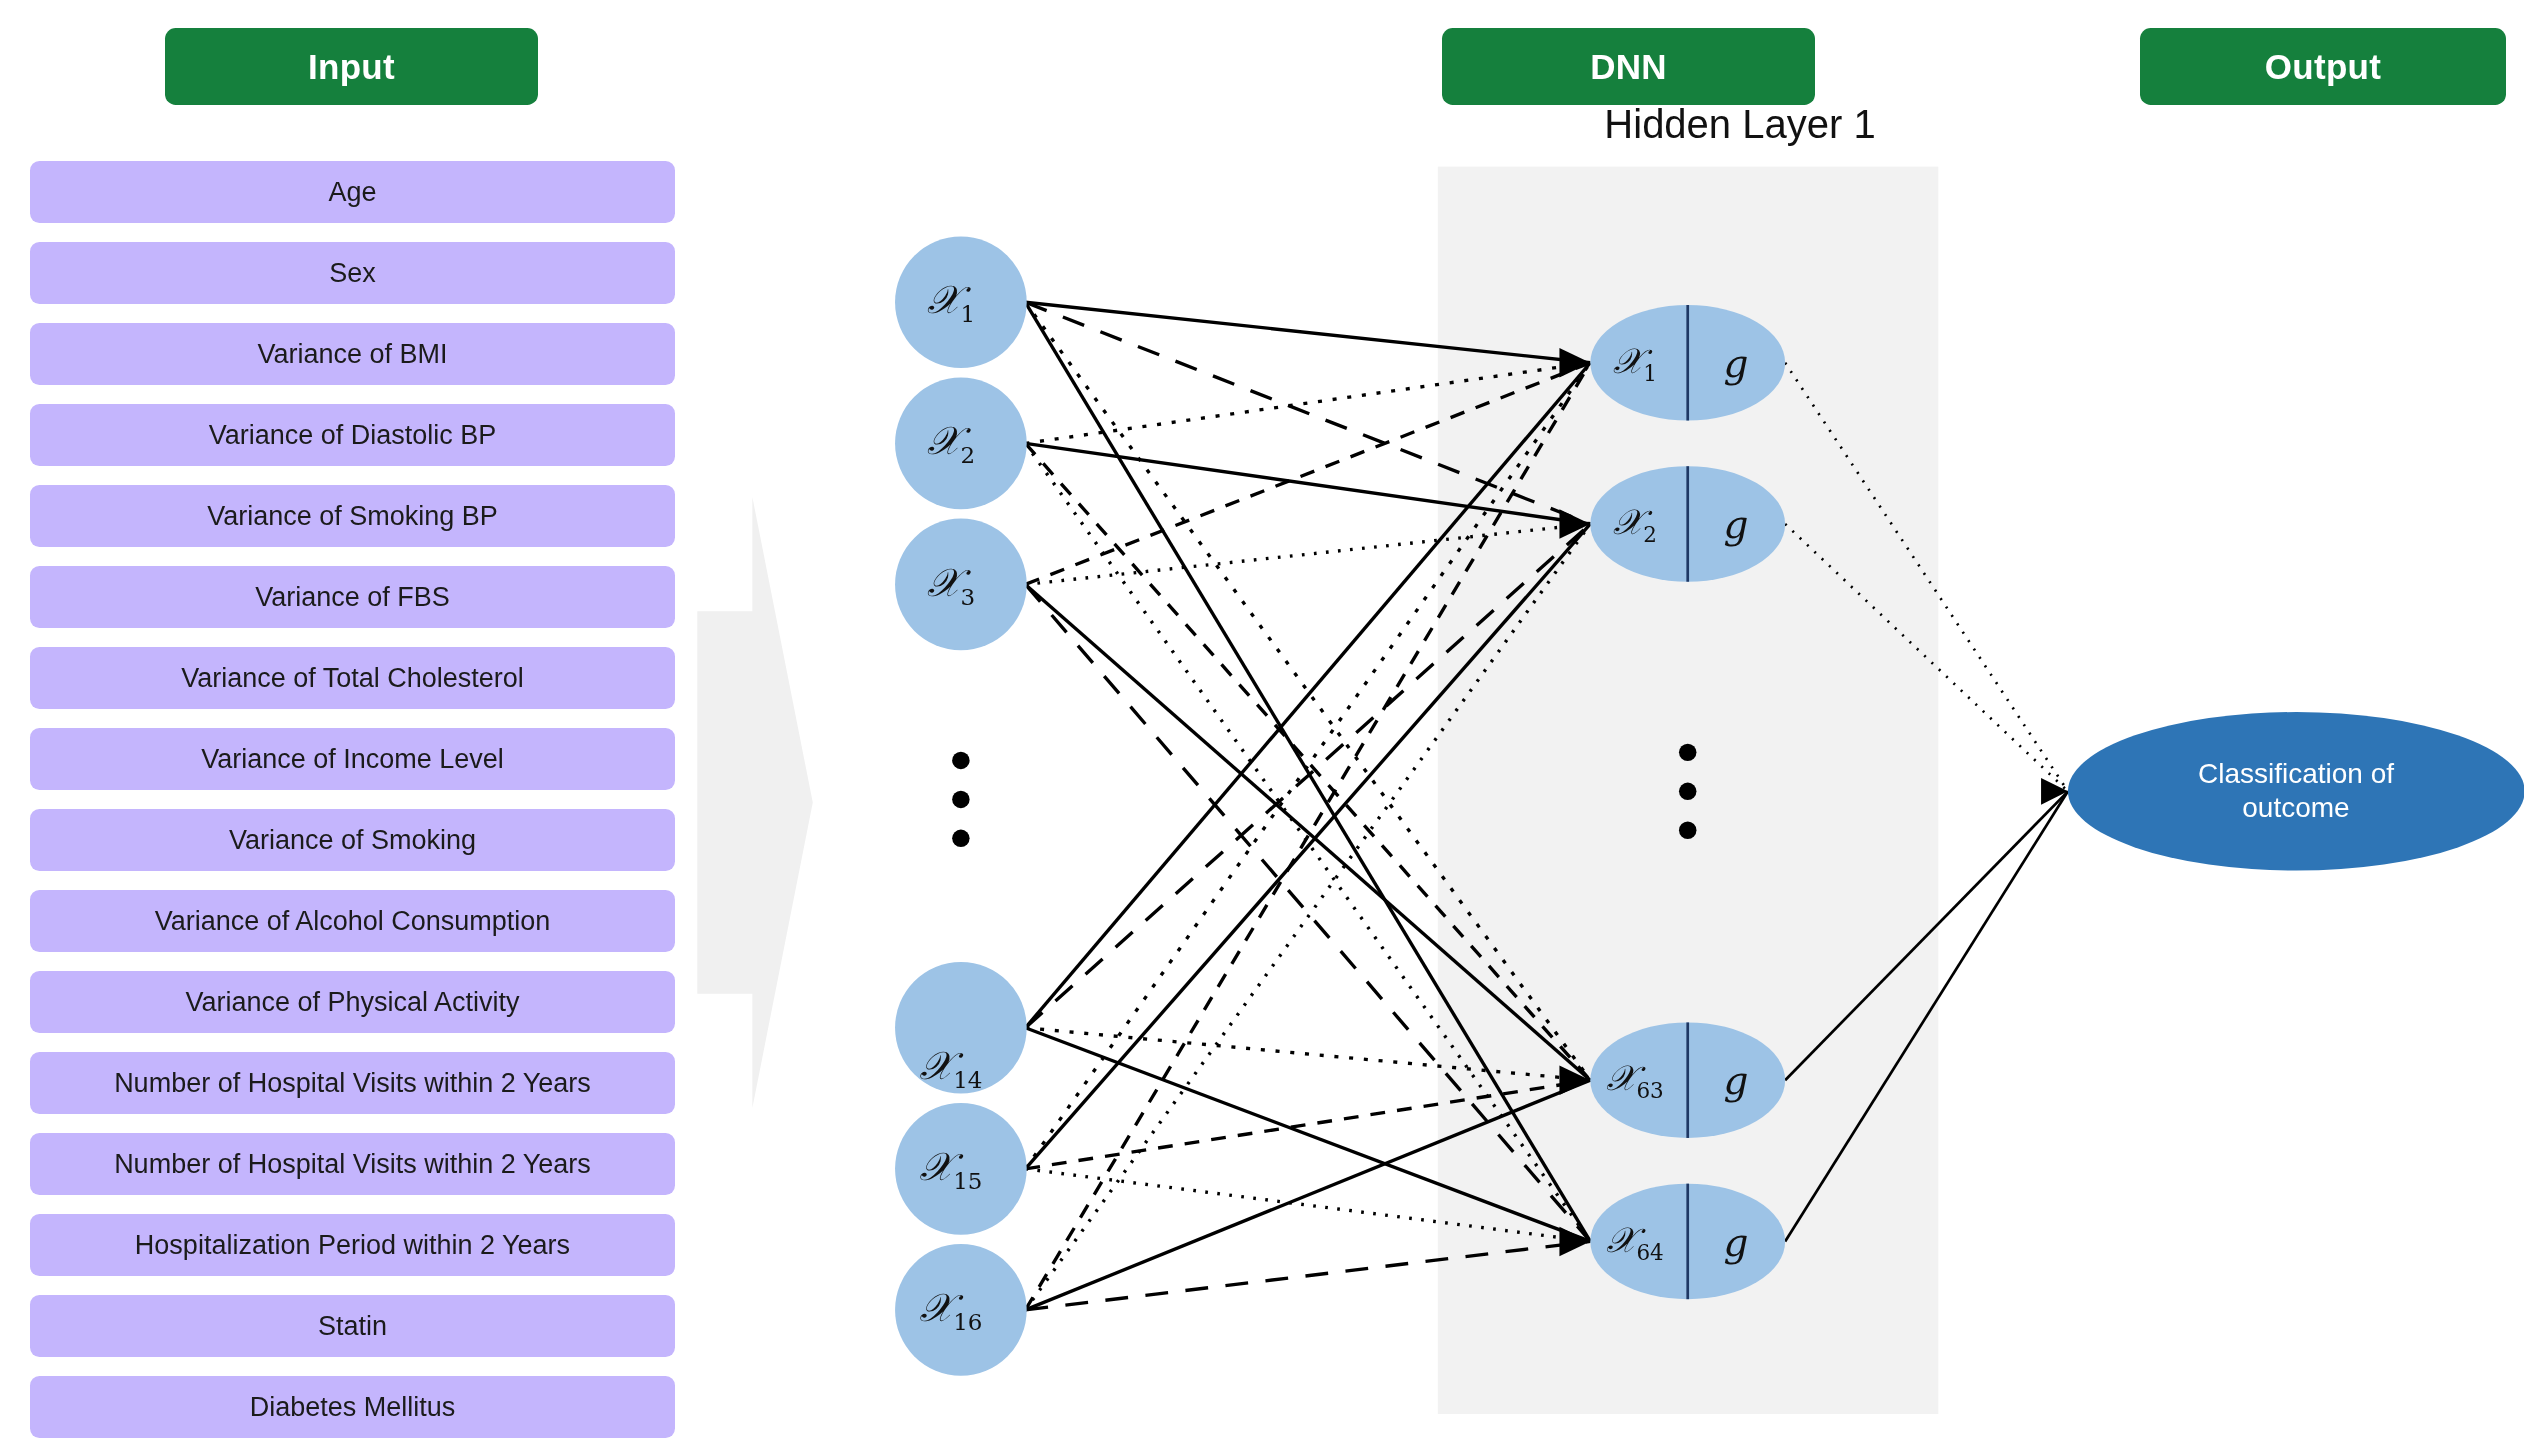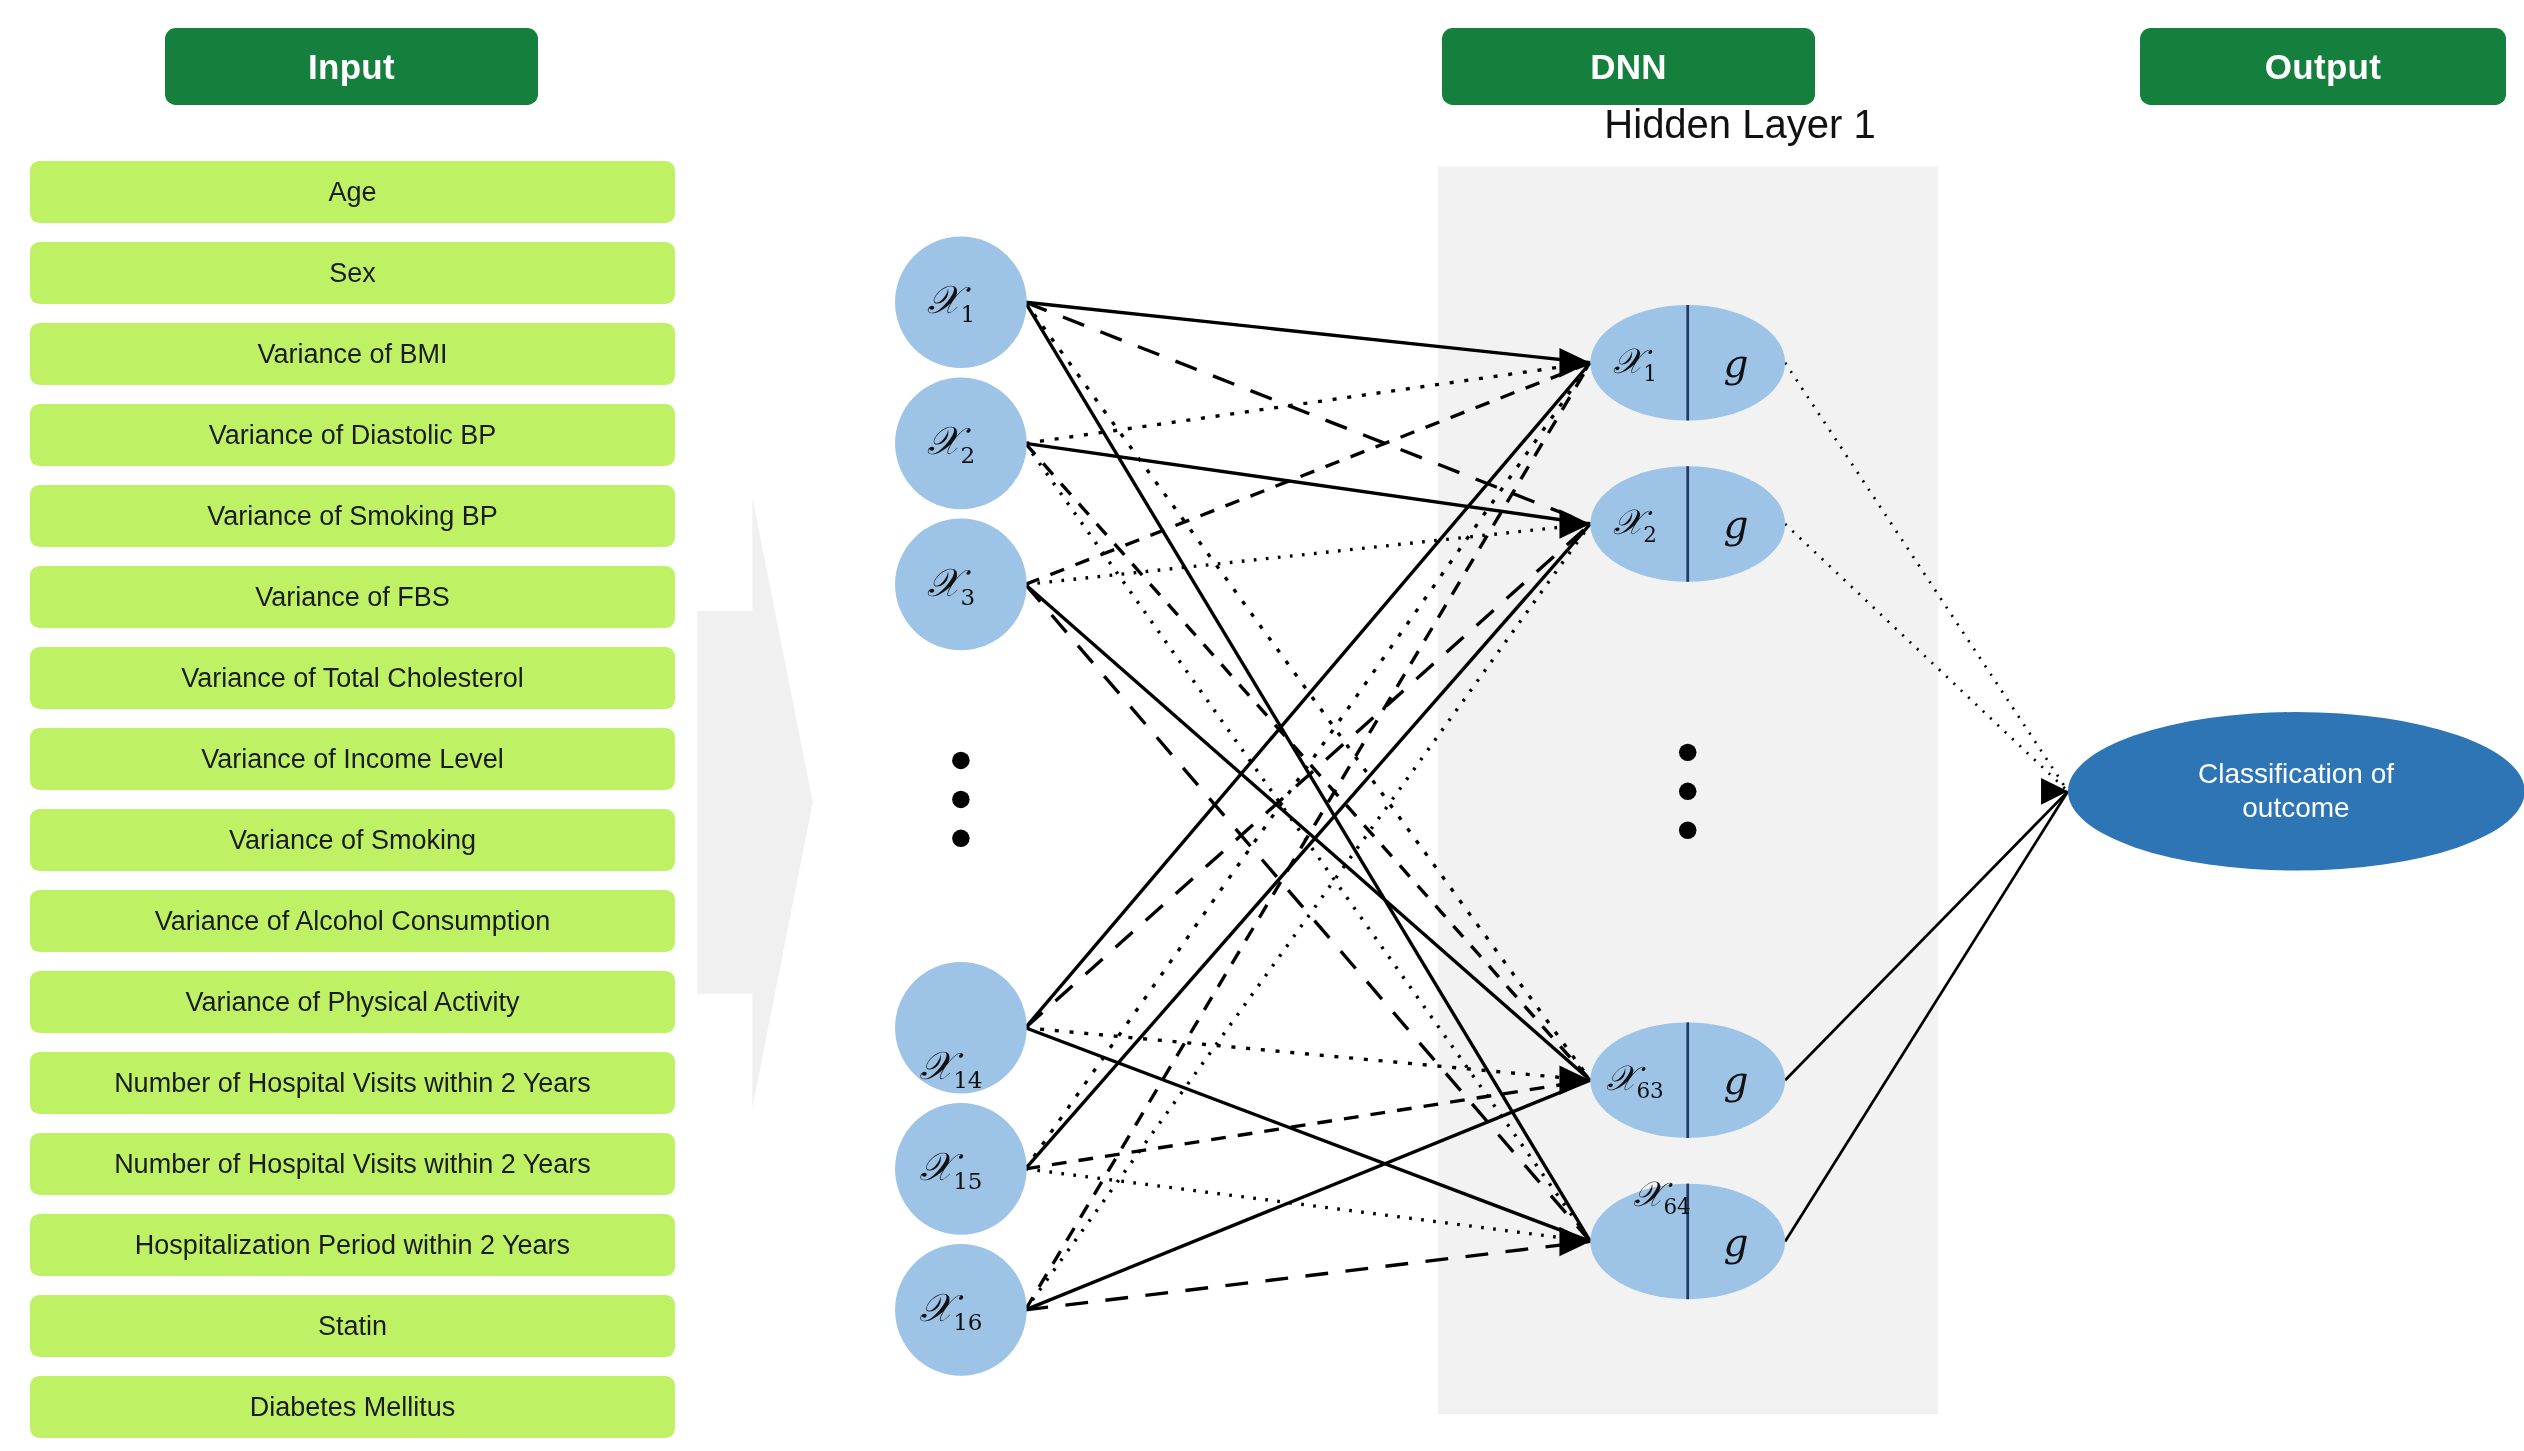--- a/index.html
+++ b/index.html
@@ -9,21 +9,21 @@
   
   .hdr{position:absolute;background:#15803d;border-radius:10.7px;
        display:flex;align-items:center;justify-content:center;
        color:#ffffff;font-weight:bold;letter-spacing:0.3px;}
   #hdr-input { left:165px;  top:28px;  width:373px;  height:77px; font-size:35px; }
   #hdr-dnn   { left:1442px; top:28px;  width:373px;  height:77px; font-size:35px; }
   #hdr-output{ left:2140px; top:28px;  width:366px;  height:77px; font-size:35px; }
 
   
   #feature-list{position:absolute;left:30px;top:161px;width:645px;}
-  .feat{background:#bef264;border-radius:9.4px;height:62px;margin-bottom:19px;
+  .feat{background:#c4b5fd;border-radius:9.4px;height:62px;margin-bottom:19px;
         display:flex;align-items:center;justify-content:center;
         font-size:27px;color:#1b1b1b;}
 
   
   #flow-arrow{position:absolute;left:685px;top:497px;width:128px;height:611px;}
 
   
   #network{position:absolute;left:0;top:0;width:2525px;height:1451px;}
 
   
@@ -199,15 +199,15 @@
 <div class="nodelab" style="left: 951px; top: 585px;"><span>𝒳</span><sub>3</sub></div>
 <div class="nodelab" style="left: 951px; top: 1028px; margin-top: 40px;"><span>𝒳</span><sub>14</sub></div>
 <div class="nodelab" style="left: 951px; top: 1169px;"><span>𝒳</span><sub>15</sub></div>
 <div class="nodelab" style="left: 951px; top: 1310px;"><span>𝒳</span><sub>16</sub></div>
 <div class="hiddenlab" style="left: 1635px; top: 363px;"><span>𝒳</span><sub>1</sub></div>
 <div class="glab" style="left: 1736px; top: 363px;">𝑔</div>
 <div class="hiddenlab" style="left: 1635px; top: 524px;"><span>𝒳</span><sub>2</sub></div>
 <div class="glab" style="left: 1736px; top: 524px;">𝑔</div>
 <div class="hiddenlab" style="left: 1635px; top: 1080px;"><span>𝒳</span><sub>63</sub></div>
 <div class="glab" style="left: 1736px; top: 1080px;">𝑔</div>
-<div class="hiddenlab" style="left: 1635px; top: 1196px; margin-left: 27px;"><span>𝒳</span><sub>64</sub></div>
+<div class="hiddenlab" style="left: 1635px; top: 1242px;"><span>𝒳</span><sub>64</sub></div>
 <div class="glab" style="left: 1736px; top: 1242px;">𝑔</div>
 
 
 </body></html>

